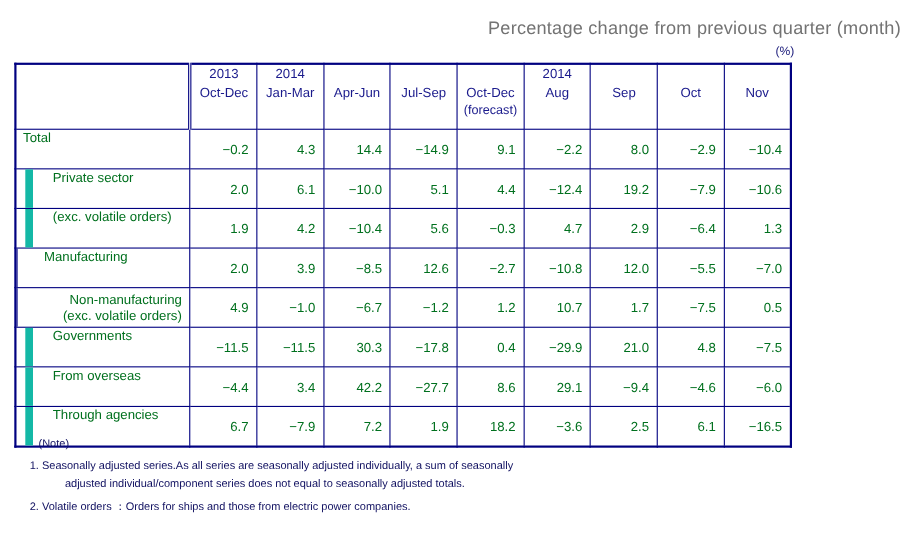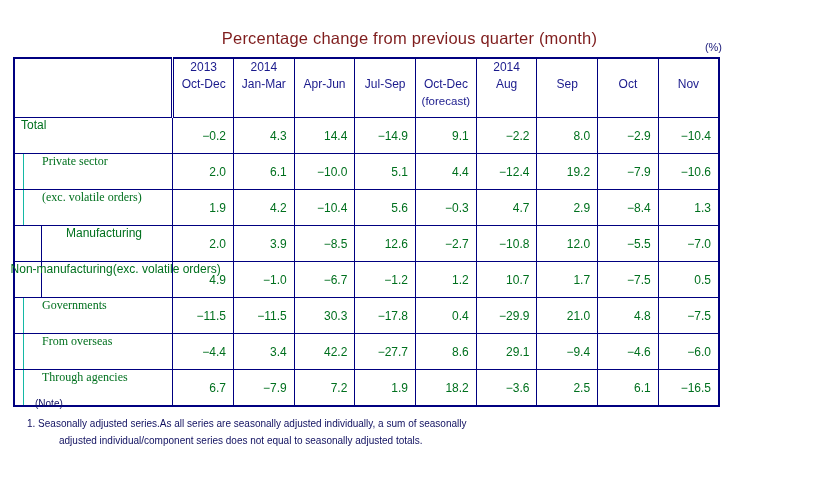--- a/index.html
+++ b/index.html
@@ -9,26 +9,26 @@
   }
   body {
     width: 819px;
     height: 501px;
     font-family: "Liberation Sans", sans-serif;
     position: relative;
     overflow: hidden;
   }
 
   #page-title {
-    text-align: center;
-    color: #7f1d1d;
+    text-align: right;
+    color: #737373;
     font-size: 16.5px;
     letter-spacing: 0.2px;
     padding-top: 17px;
-    margin: 12px;
+    margin: 0;
     font-weight: normal;
   }
 
   #unit-label {
     position: absolute;
     right: 97px;
     top: 41px;
     font-size: 11px;
     color: #1a1a7a;
   }
@@ -86,33 +86,33 @@
     position: relative;
   }
   .lbl {
     display: block;
     line-height: 15px;
   }
   .lbl2 { font-size: 12px; }
 
   
   .ind0 { padding-left: 6px; }
-  .ind1 { padding-left: 18px; border-left: 1px solid #14b8a6; margin-left: 8px; font-family: Liberation Serif, serif; }
-  .ind2 { padding-left: 24px; border-left: 1px solid #000080; margin-left: 26px; }
+  .ind1 { padding-left: 18px; border-left: 7px solid #14b8a6; margin-left: 8px; }
+  .ind2 { padding-left: 24px; border-left: 1px solid #000080; }
 
   .cellbox {
     height: 35px;
     display: flex;
     align-items: flex-start;
     box-sizing: border-box;
   }
   .cellbox2 {
     height: 35px;
     display: flex;
-    flex-direction: row;
+    flex-direction: column;
     justify-content: center;
     box-sizing: border-box;
   }
 
   
   #notes {
     position: absolute;
     left: 13px;
     top: 398px;
     width: 780px;
@@ -223,21 +223,21 @@
               <span class="lbl">(exc. volatile orders)</span>
             </div>
           </td>
           <td>1.9</td>
           <td>4.2</td>
           <td>−10.4</td>
           <td>5.6</td>
           <td>−0.3</td>
           <td class="sep-left">4.7</td>
           <td>2.9</td>
-          <td>−8.4</td>
+          <td>−6.4</td>
           <td>1.3</td>
         </tr>
         <tr>
           <td class="label-cell">
             <div class="cellbox ind2">
               <span class="lbl">Manufacturing</span>
             </div>
           </td>
           <td>2.0</td>
           <td>3.9</td>
@@ -317,13 +317,16 @@
       </tbody>
   </table>
 </div>
 
 <div id="notes">
   <div class="note-head">(Note)</div>
   <div class="note-item">
     <div>1. Seasonally adjusted series.As all series are seasonally adjusted individually,  a sum of seasonally</div>
     <div class="note-cont">adjusted individual/component series does not equal to seasonally adjusted totals.</div>
   </div>
+  <div class="note-item">
+    <div>2. Volatile orders ：Orders for ships and those from electric power companies.</div>
+  </div>
 </div>
 
 </body></html>

